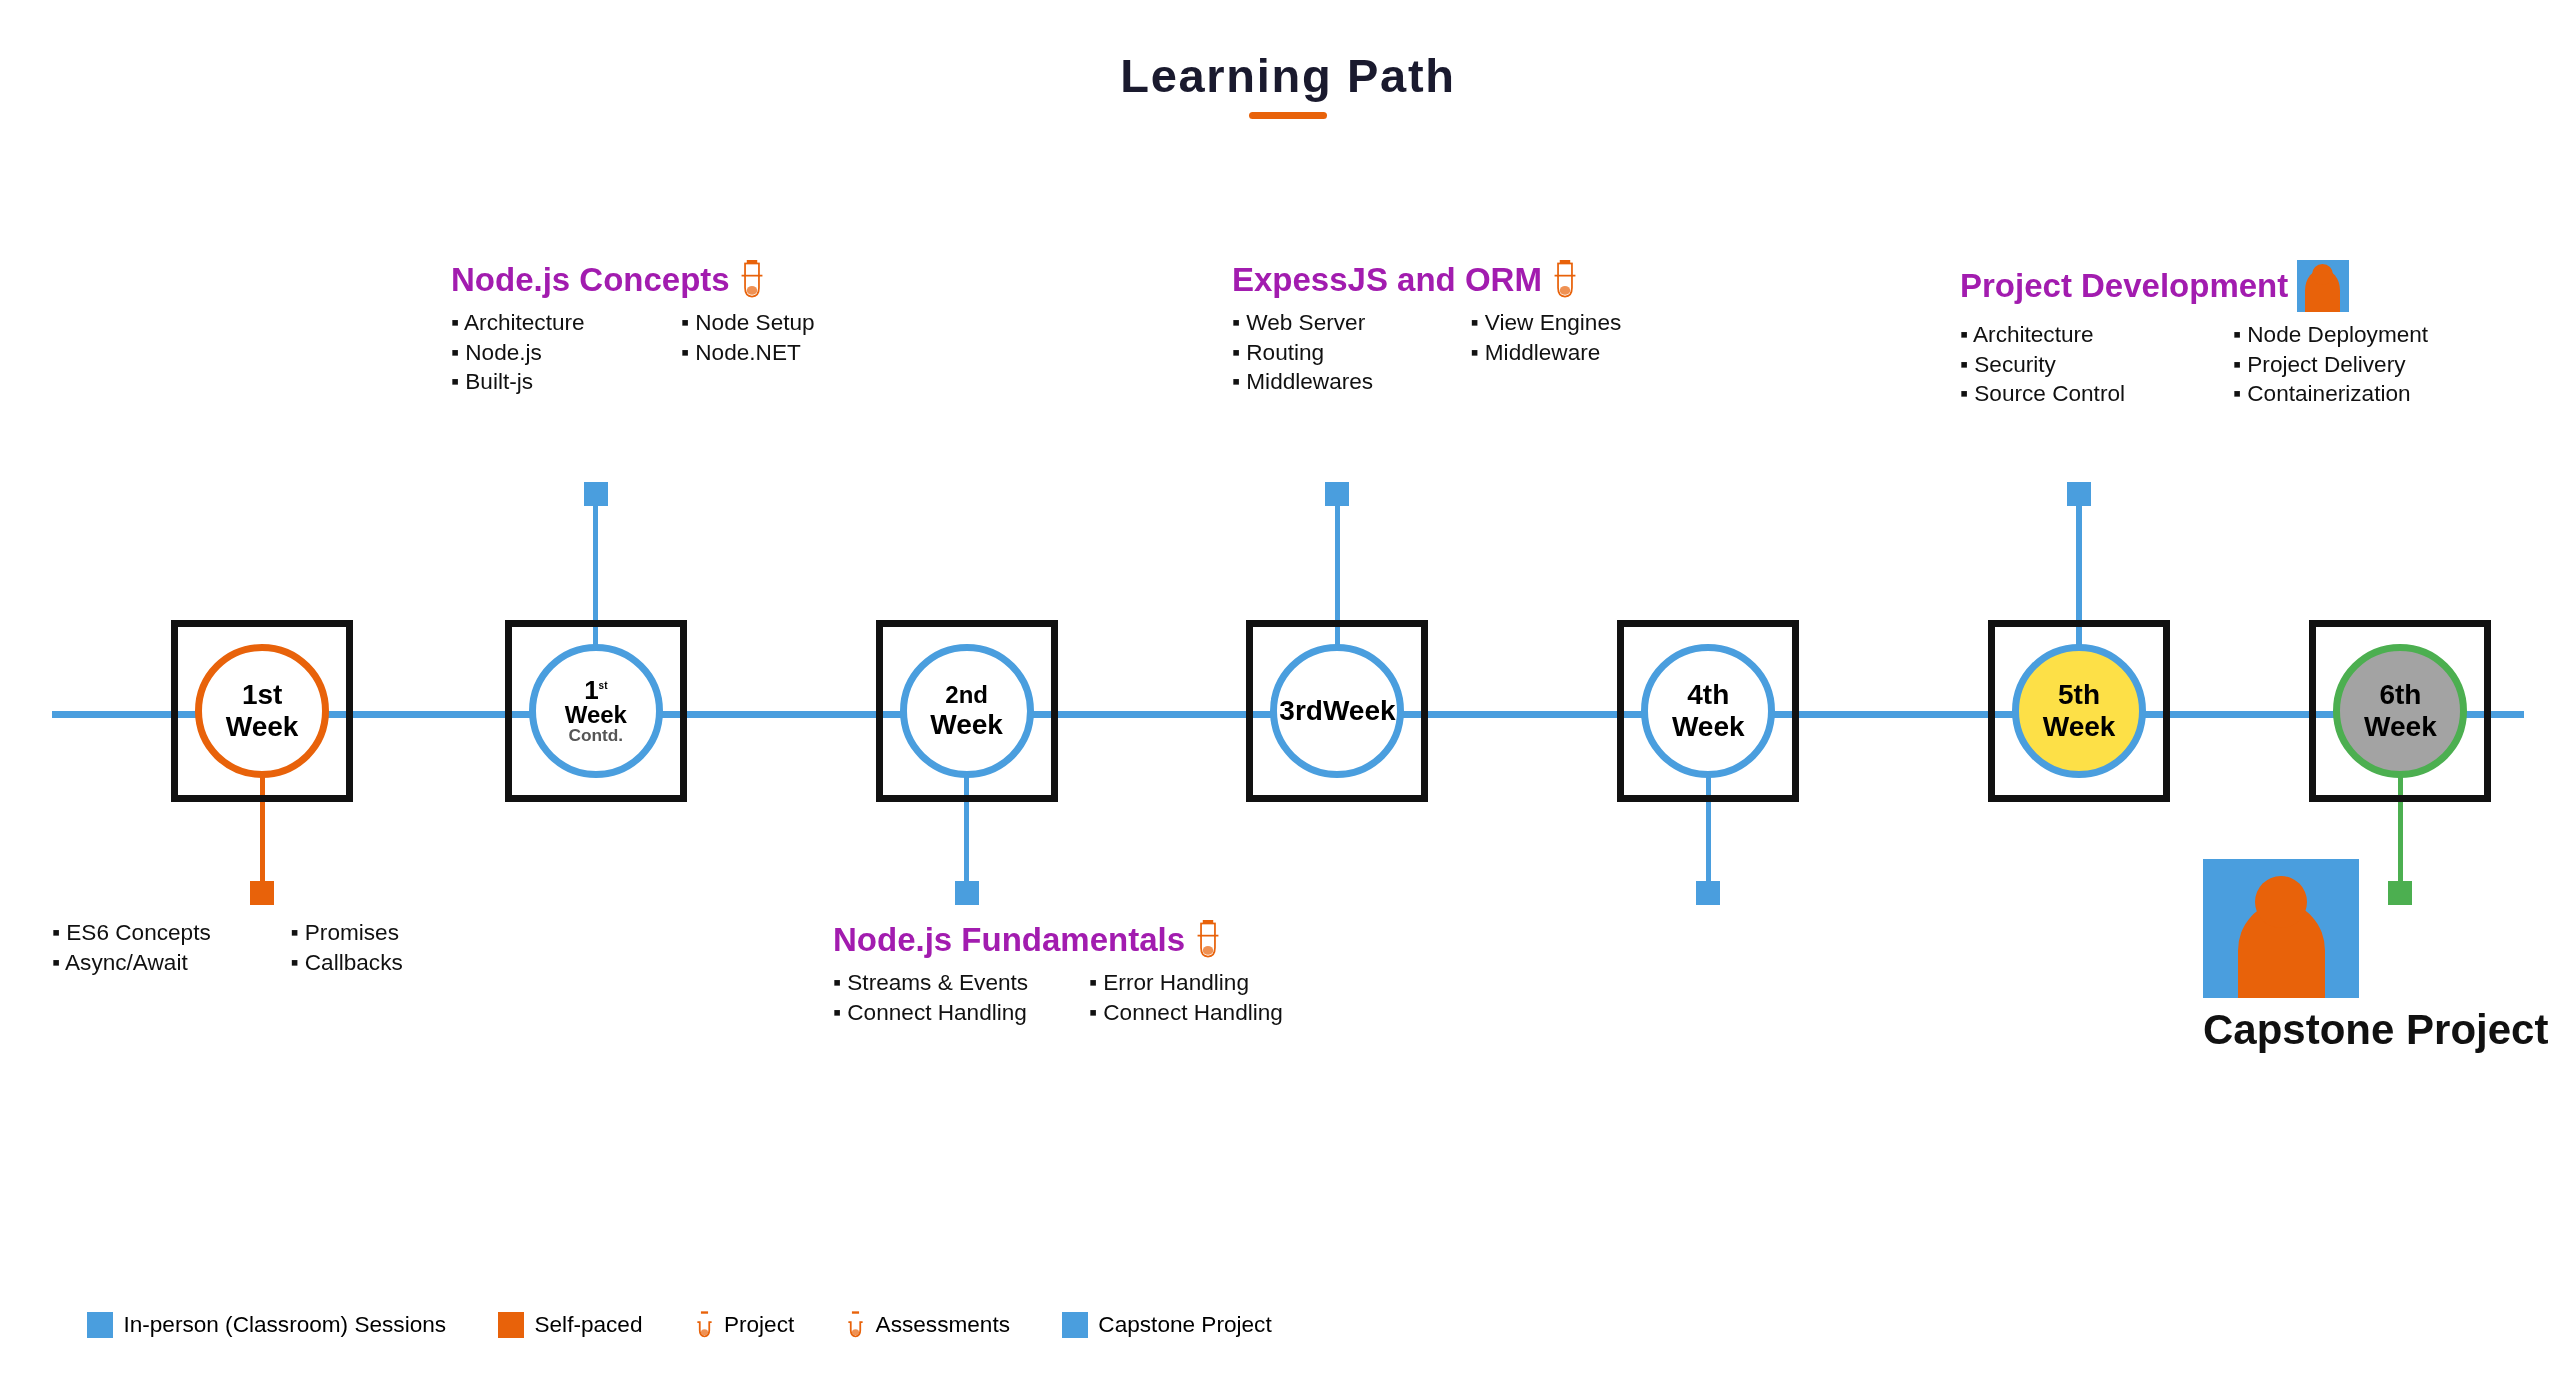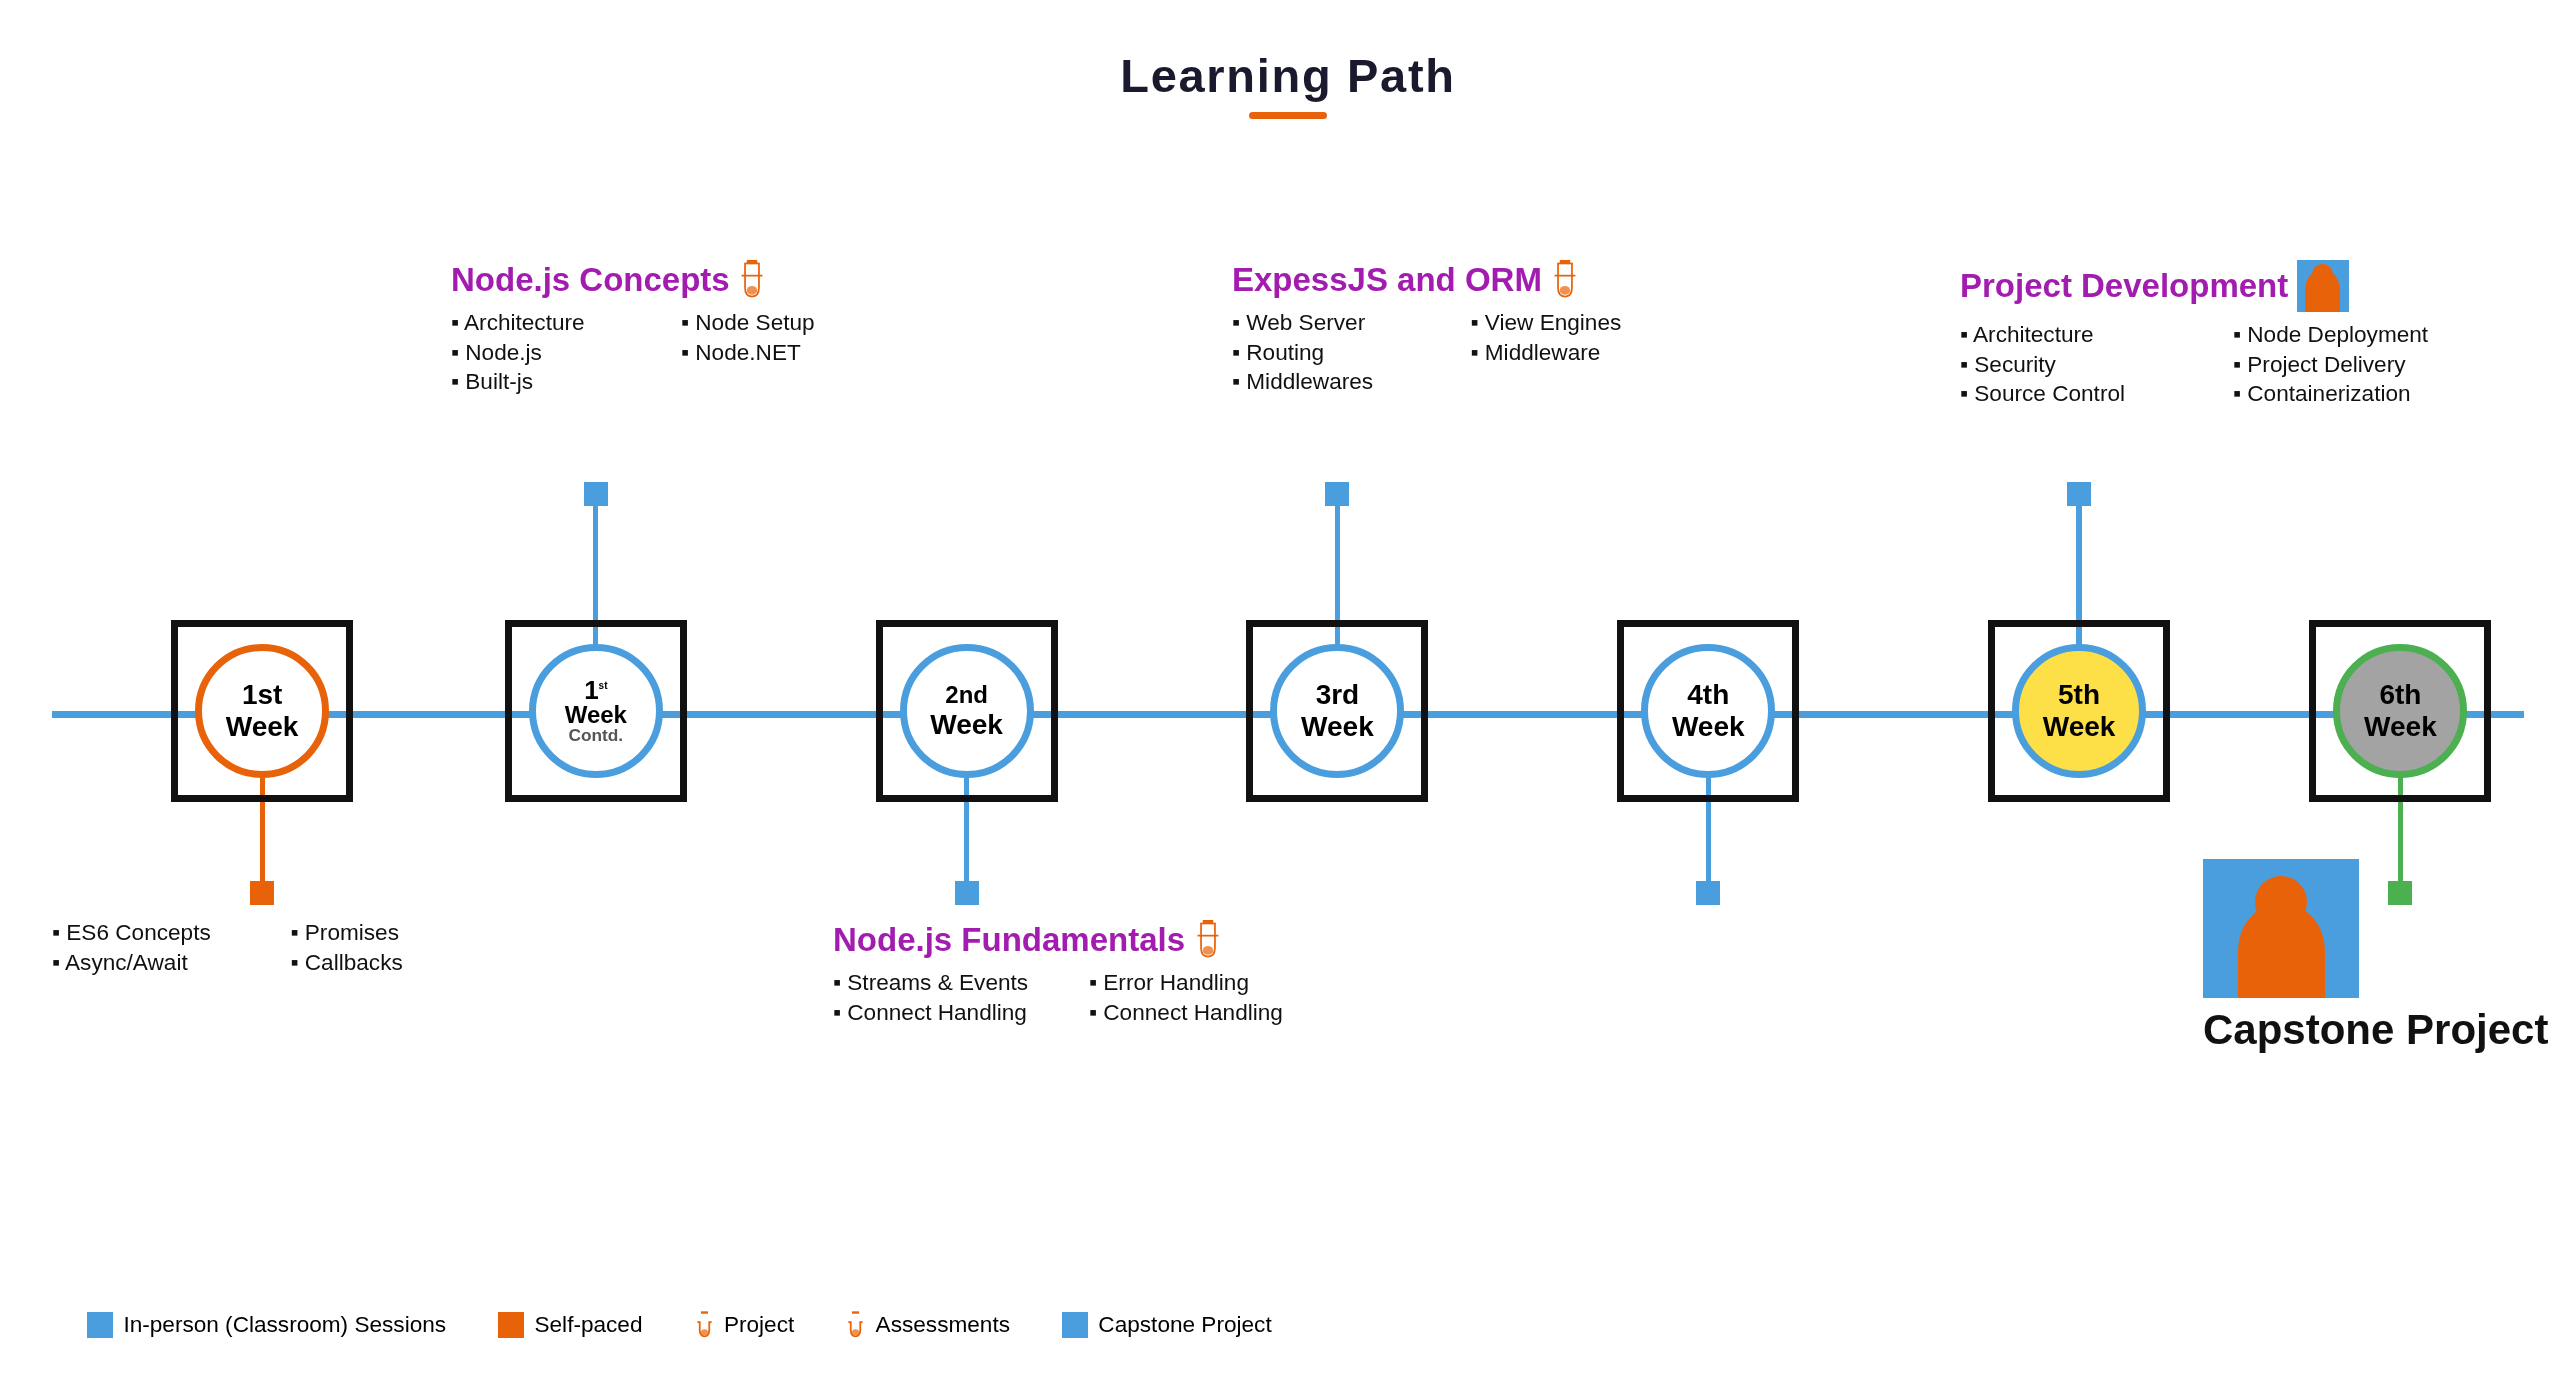--- a/index.html
+++ b/index.html
@@ -204,21 +204,21 @@
     <div style="position:absolute; left:calc(37%); top:505px; transform:translateX(-50%);">
       <div style="position:absolute; top:-24px; left:-24px; width:182px; height:182px; border:7px solid #111; background:transparent; z-index:0;"></div>
       <div style="width:134px; height:134px; border-radius:50%; border:7px solid #4a9ede; background:white; display:flex; align-items:center; justify-content:center; flex-direction:column; font-weight:bold; font-size:26px; text-align:center; position:relative; z-index:1;">
         <span style="font-size:24px; font-weight:bold;">2nd</span>
         <span style="font-size:28px; font-weight:bold;">Week</span>
       </div>
     </div>
 
     <div style="position:absolute; left:calc(52%); top:505px; transform:translateX(-50%);">
       <div style="position:absolute; top:-24px; left:-24px; width:182px; height:182px; border:7px solid #111; background:transparent; z-index:0;"></div>
-      <div style="width:134px; height:134px; border-radius:50%; border:7px solid #4a9ede; background:white; display:flex; align-items:center; justify-content:center; flex-direction:column; font-weight:bold; font-size:26px; text-align:center; position:relative; z-index:1;">
+      <div style="width:134px; height:134px; border-radius:50%; border:7px solid #4a9ede; background:white; display:flex; align-items:center; justify-content:center; font-weight:bold; font-size:26px; text-align:center; position:relative; z-index:1;">
         <span style="font-size:28px; font-weight:bold;">3rd</span>
         <span style="font-size:28px; font-weight:bold;">Week</span>
       </div>
     </div>
 
     <div style="position:absolute; left:calc(67%); top:505px; transform:translateX(-50%);">
       <div style="position:absolute; top:-24px; left:-24px; width:182px; height:182px; border:7px solid #111; background:transparent; z-index:0;"></div>
       <div style="width:134px; height:134px; border-radius:50%; border:7px solid #4a9ede; background:white; display:flex; align-items:center; justify-content:center; flex-direction:column; font-weight:bold; font-size:26px; text-align:center; position:relative; z-index:1;">
         <span style="font-size:28px; font-weight:bold;">4th</span>
         <span style="font-size:28px; font-weight:bold;">Week</span>

